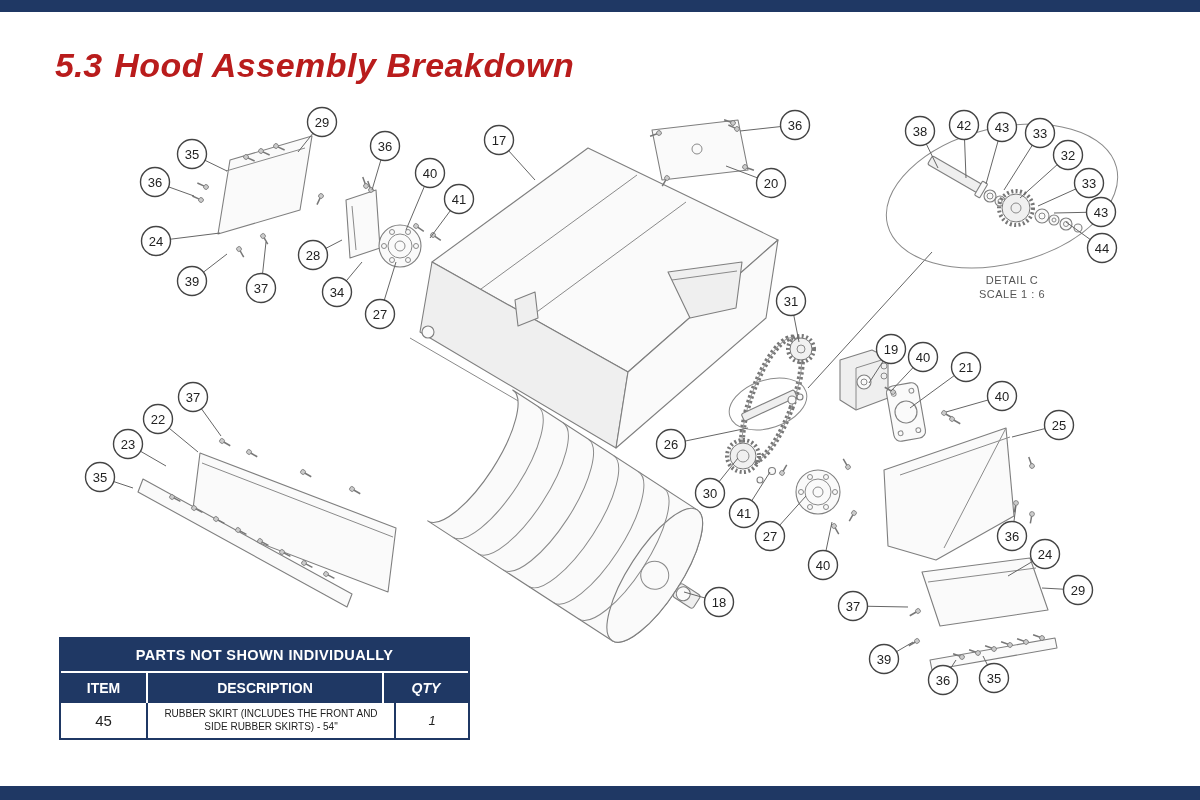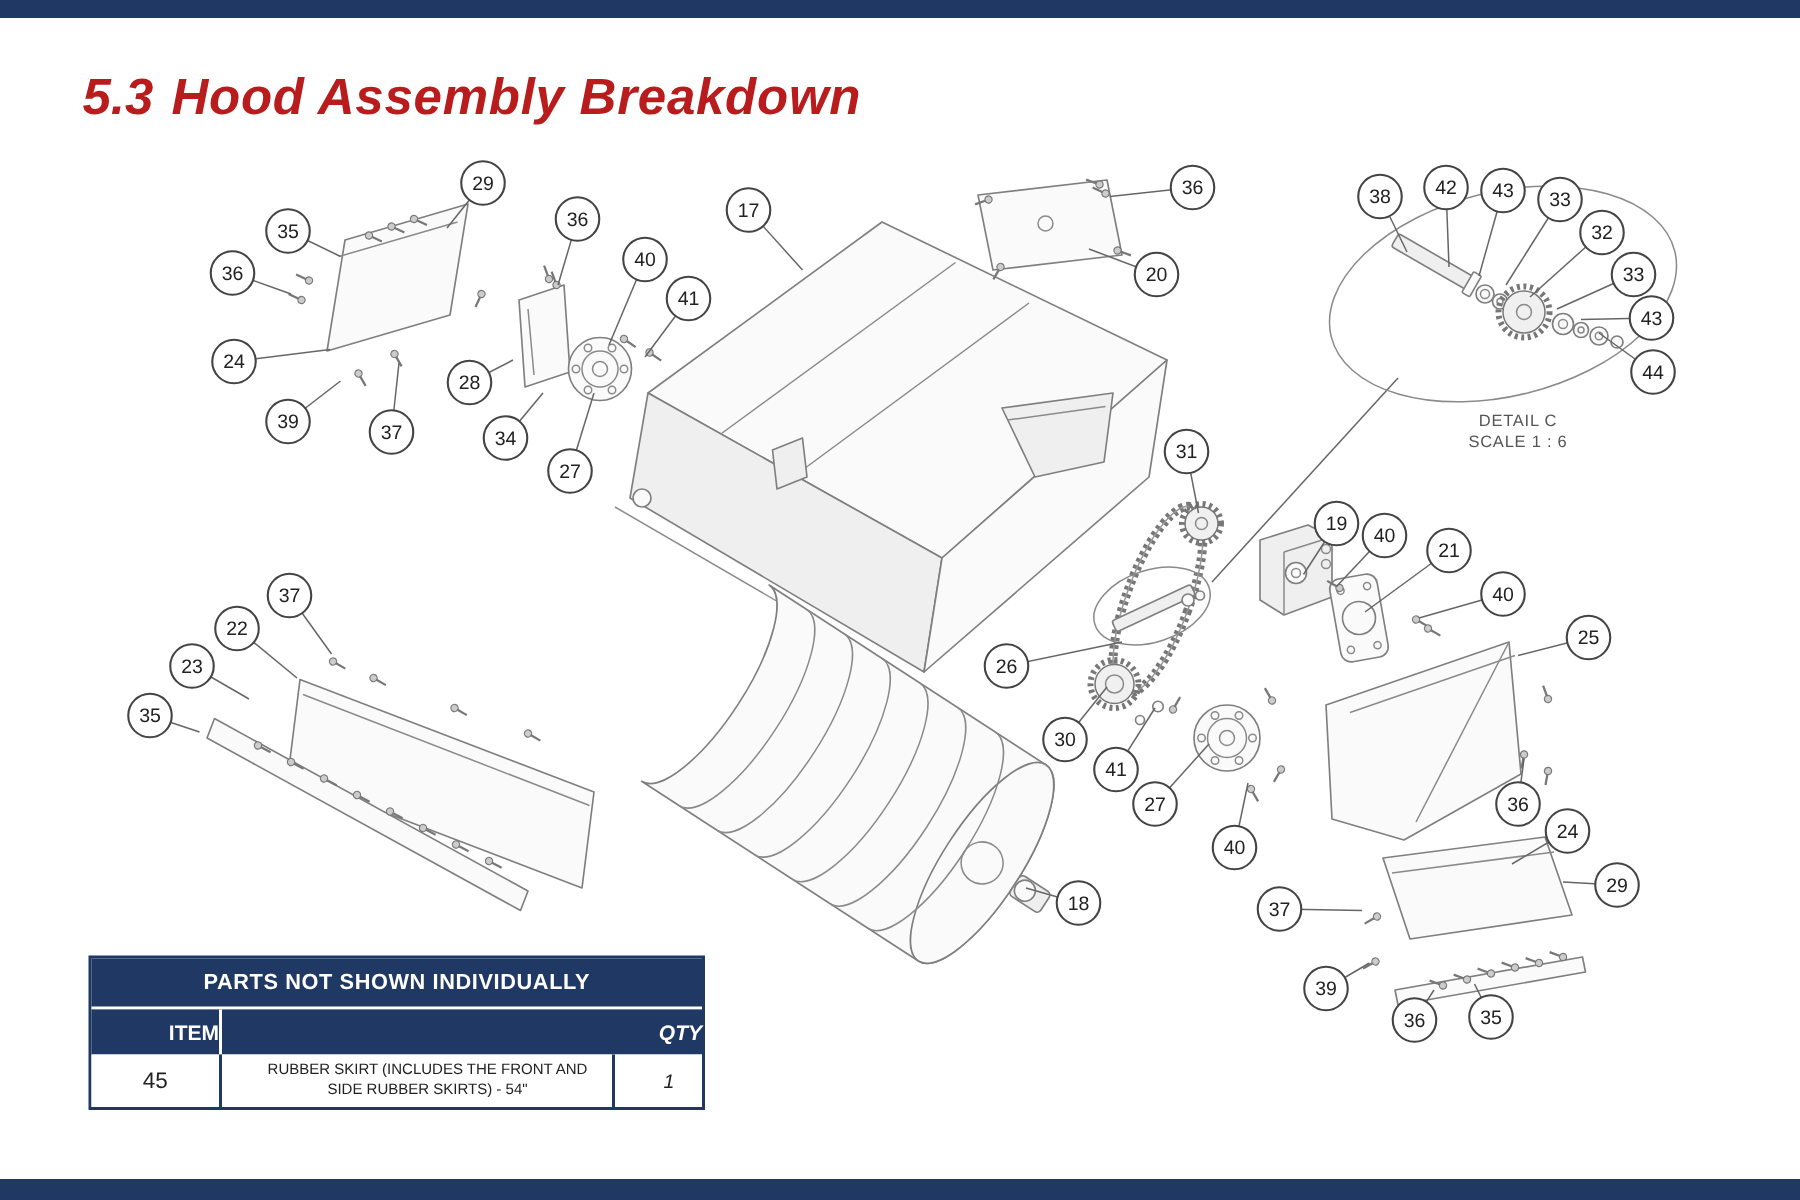--- a/index.html
+++ b/index.html
@@ -28,22 +28,22 @@
   #screws-layer circle{fill:#ccc;stroke:#777;stroke-width:.8;}
   .chain-dash{fill:none;stroke:#777;stroke-width:6;stroke-dasharray:2.5 2.5;}
   .chain-core{fill:none;stroke:#999;stroke-width:1;}
   .tooth{fill:#f0f0f0;stroke:#777;stroke-width:1;}
   .tooth-ring{fill:none;stroke:#777;stroke-width:4;stroke-dasharray:2 2.4;}
 
   .parts-table{position:absolute;left:59px;top:637px;width:407px;border:2px solid #1f3864;background:#fff;}
   .pt-title{background:#1f3864;color:#fff;font-weight:700;font-size:14.5px;letter-spacing:.4px;
     text-align:center;padding:8px 0;border-bottom:2px solid #fff;}
   .pt-head{display:flex;background:#1f3864;}
-  .pt-col{color:#fff;font-weight:700;font-size:14px;text-align:right;padding:7px 0;}
-  .pt-row{display:flex;background:#fff;gap:14px;}
+  .pt-col{color:#fff;font-weight:700;font-size:14px;text-align:center;padding:7px 0;}
+  .pt-row{display:flex;background:#fff;}
   .pt-cell{color:#222;text-align:center;display:flex;align-items:center;justify-content:center;}
   .col-item{width:85px;}
   .col-desc{width:234px;}
   .col-qty{flex:1;font-style:italic;}
   .pt-head .col-item,.pt-head .col-desc{border-right:2px solid #fff;}
   .pt-row .col-item,.pt-row .col-desc{border-right:2px solid #1f3864;}
   .pt-cell.col-item{font-size:15px;padding:6px 0;}
   .pt-cell.col-desc{font-size:10px;line-height:1.25;padding:5px 6px;}
   .pt-cell.col-qty{font-size:13px;}
 </style>
@@ -634,20 +634,21 @@
         <circle cx="719" cy="602" r="14.5" class="balloon"></circle>
         <text x="719" y="606.5" class="balloon-num">18</text>
       </g>
     </g>
 </svg>
 
 <div class="parts-table">
   <div class="pt-title">PARTS NOT SHOWN INDIVIDUALLY</div>
   <div class="pt-head">
     <div class="pt-col col-item">ITEM</div>
+    <div class="pt-col col-desc">DESCRIPTION</div>
     <div class="pt-col col-qty">QTY</div>
   </div>
   <div class="pt-row">
     <div class="pt-cell col-item">45</div>
     <div class="pt-cell col-desc">RUBBER SKIRT (INCLUDES THE FRONT AND SIDE RUBBER SKIRTS) - 54"</div>
     <div class="pt-cell col-qty">1</div>
   </div>
 </div>
 
 <div class="accent-bar" id="bottom-bar"></div>

